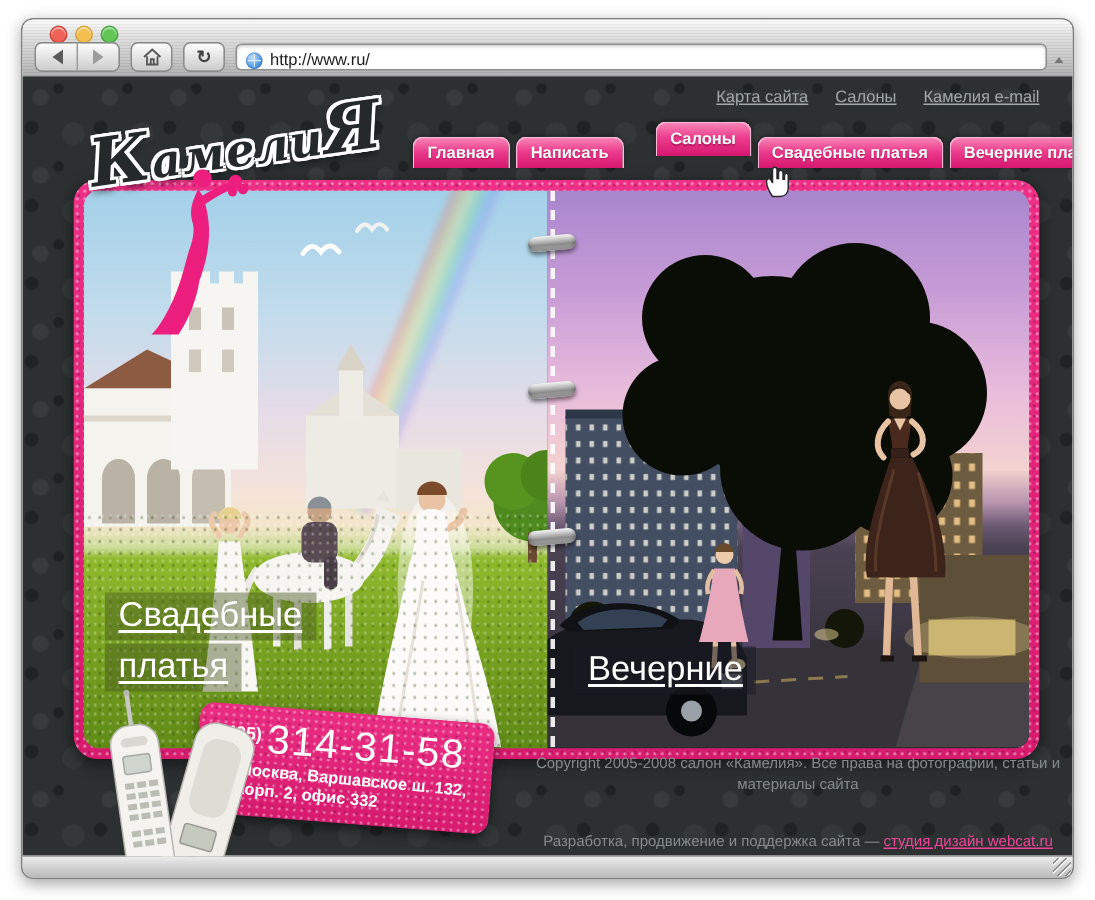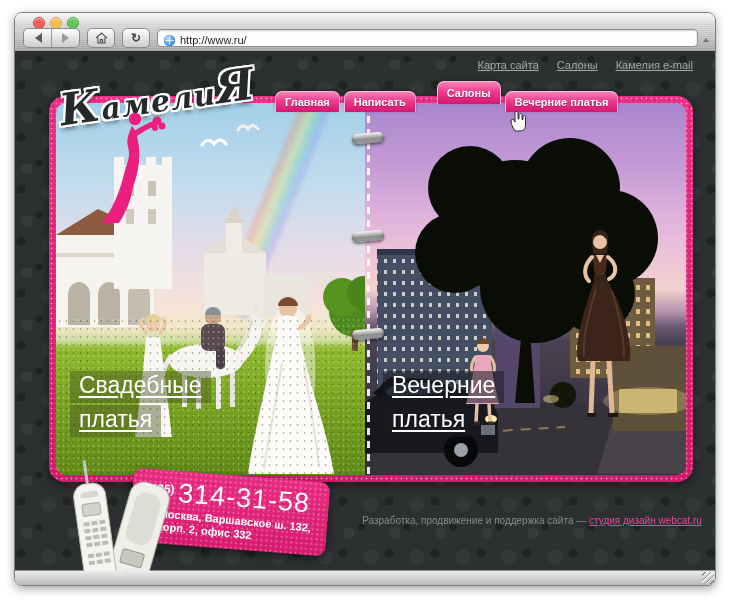--- a/index.html
+++ b/index.html
@@ -77,21 +77,21 @@
   .tabs{position:absolute;left:260px;top:31px;height:30px;display:flex;align-items:flex-end;gap:4px;z-index:4;}
   .tab{height:20px;display:flex;align-items:center;padding:0 9px;border-radius:7px 7px 0 0;
        background:linear-gradient(180deg,#f784b6 0%,#ec3c8d 45%,#d6176f 100%);
        border:1px solid #f9b9d6;border-bottom:none;cursor:pointer;
        font-size:11px;font-weight:bold;color:#fff;white-space:nowrap;
        text-shadow:0 1px 1px rgba(120,0,50,.5);box-shadow:0 -1px 3px rgba(0,0,0,.3);}
   .tab.active{transform:translateY(-8px);height:22px;margin-left:17px;}
   .cursor-hand{position:absolute;left:492px;top:58px;z-index:7;}
 
   
-  .frame{position:absolute;left:34px;top:45px;width:644px;height:386px;z-index:1;
+  .frame{position:absolute;left:34px;top:69px;width:644px;height:386px;z-index:1;
          border-radius:16px;padding:7px;box-sizing:border-box;
          background-image:radial-gradient(rgba(255,255,255,.45) .6px,transparent 1.4px),
                           radial-gradient(rgba(80,0,40,.35) .5px,transparent 1.2px),
                           linear-gradient(180deg,#ee2f85,#d81a6f);
          background-size:5px 5px,7px 7px,100% 100%;
          box-shadow:0 3px 10px rgba(0,0,0,.5);}
   .photo{position:relative;width:100%;height:100%;border-radius:10px;overflow:hidden;display:flex;}
 
   .pane{position:relative;height:100%;cursor:pointer;}
   .pane.day{width:313px;
@@ -115,40 +115,40 @@
   .ring{position:absolute;left:296px;width:32px;height:10px;border-radius:5px;z-index:4;
        background:linear-gradient(180deg,#f8f8f8,#8f8f8f 60%,#d8d8d8);
        box-shadow:0 2px 3px rgba(0,0,0,.5),inset 0 -2px 3px rgba(0,0,0,.35);transform:rotate(-5deg);}
 
   .scene-title{position:absolute;z-index:5;}
   .scene-title span{display:table;font-size:23px;color:#fff;line-height:1.12;
        padding:2px 9px 4px;margin:0 0 2px 0;text-decoration:underline;text-underline-offset:3px;cursor:pointer;}
   .scene-title.left{left:14px;top:268px;}
   .scene-title.left span{background:rgba(72,86,30,.45);}
   .scene-title.right{left:327px;top:268px;}
-  .scene-title.right span{background:rgba(28,27,34,.55);}
+  .scene-title.right span{background:rgba(28,27,34,.55);margin-top:36px;}
 
   
   .contact{position:absolute;left:116px;top:424px;z-index:3;transform:rotate(4.5deg);
        border-radius:10px;padding:7px 16px 9px 14px;color:#fff;
        background-image:radial-gradient(rgba(255,255,255,.4) .6px,transparent 1.3px),
                         radial-gradient(rgba(90,0,45,.3) .5px,transparent 1.2px),
                         linear-gradient(180deg,#ea2d82,#d81a6f);
        background-size:5px 5px,7px 7px,100% 100%;
        box-shadow:0 3px 8px rgba(0,0,0,.5);}
   .phone-row{display:flex;align-items:flex-start;gap:4px;}
   .phone-code{font-size:12px;font-weight:bold;margin-top:5px;}
   .phone-number{font-size:27px;letter-spacing:1px;}
   .address{font-size:11px;font-weight:bold;line-height:13px;margin:1px 0 0 14px;transform:rotate(1deg);}
   .phone-img{position:absolute;left:48px;top:403px;z-index:4;}
 
   
   .footer{position:absolute;left:328px;top:452px;width:378px;text-align:center;z-index:2;
           font-size:10px;line-height:14px;color:#848b8c;}
-  .footer .credits{margin-top:11px;}
+  .footer .credits{margin-top:24px;}
   .footer a{color:#f0459a;text-decoration:underline;cursor:pointer;}
 </style>
 </head>
 <body>
 
 <div class="page">
   <div class="window">
 
     <div class="chrome">
       <div class="lights">
@@ -201,20 +201,23 @@
 
       <div class="tabs">
         <div class="tab">
             <span>Главная</span>
           </div>
         <div class="tab">
             <span>Написать</span>
           </div>
         <div class="tab active">
             <span>Салоны</span>
+          </div>
+        <div class="tab">
+            <span>Свадебные платья</span>
           </div>
         <div class="tab">
             <span>Вечерние платья</span>
           </div>
       </div>
       <svg class="cursor-hand" width="20" height="24" viewBox="0 0 20 24">
         <path fill="#fff" stroke="#2a2a2a" stroke-width="1" d="M8,22 C6,19 4,15 4,12 C4,10 6,9.5 7,11 L8,13 L8,4 C8,2 11,2 11,4 L11,10 L12,10 L12,6 C12,4 15,4 15,6 L15,10.5 L16,10.5 L16,8 C16,6 18.5,6 18.5,8 L18.5,16 C18.5,20 16,22 13,22 Z"></path>
       </svg>
 
       <div class="frame">
@@ -417,20 +420,21 @@
               <rect x="38" y="98" width="6" height="4"></rect>
             <rect x="22" y="105" width="6" height="4"></rect>
               <rect x="30" y="105" width="6" height="4"></rect>
               <rect x="38" y="105" width="6" height="4"></rect>
             <rect x="22" y="118" width="22" height="6" rx="2"></rect>
           </g>
         </g>
       </svg>
 
       <div class="footer">
+        <div>Copyright 2005-2008 салон «Камелия». Все права на фотографии, статьи и материалы сайта</div>
         <div class="credits">
           <span>Разработка, продвижение и поддержка сайта — </span><a>студия дизайн webcat.ru</a>
         </div>
       </div>
     </div>
 
     <div class="statusbar">
       <div class="grip"></div>
     </div>
   </div>

